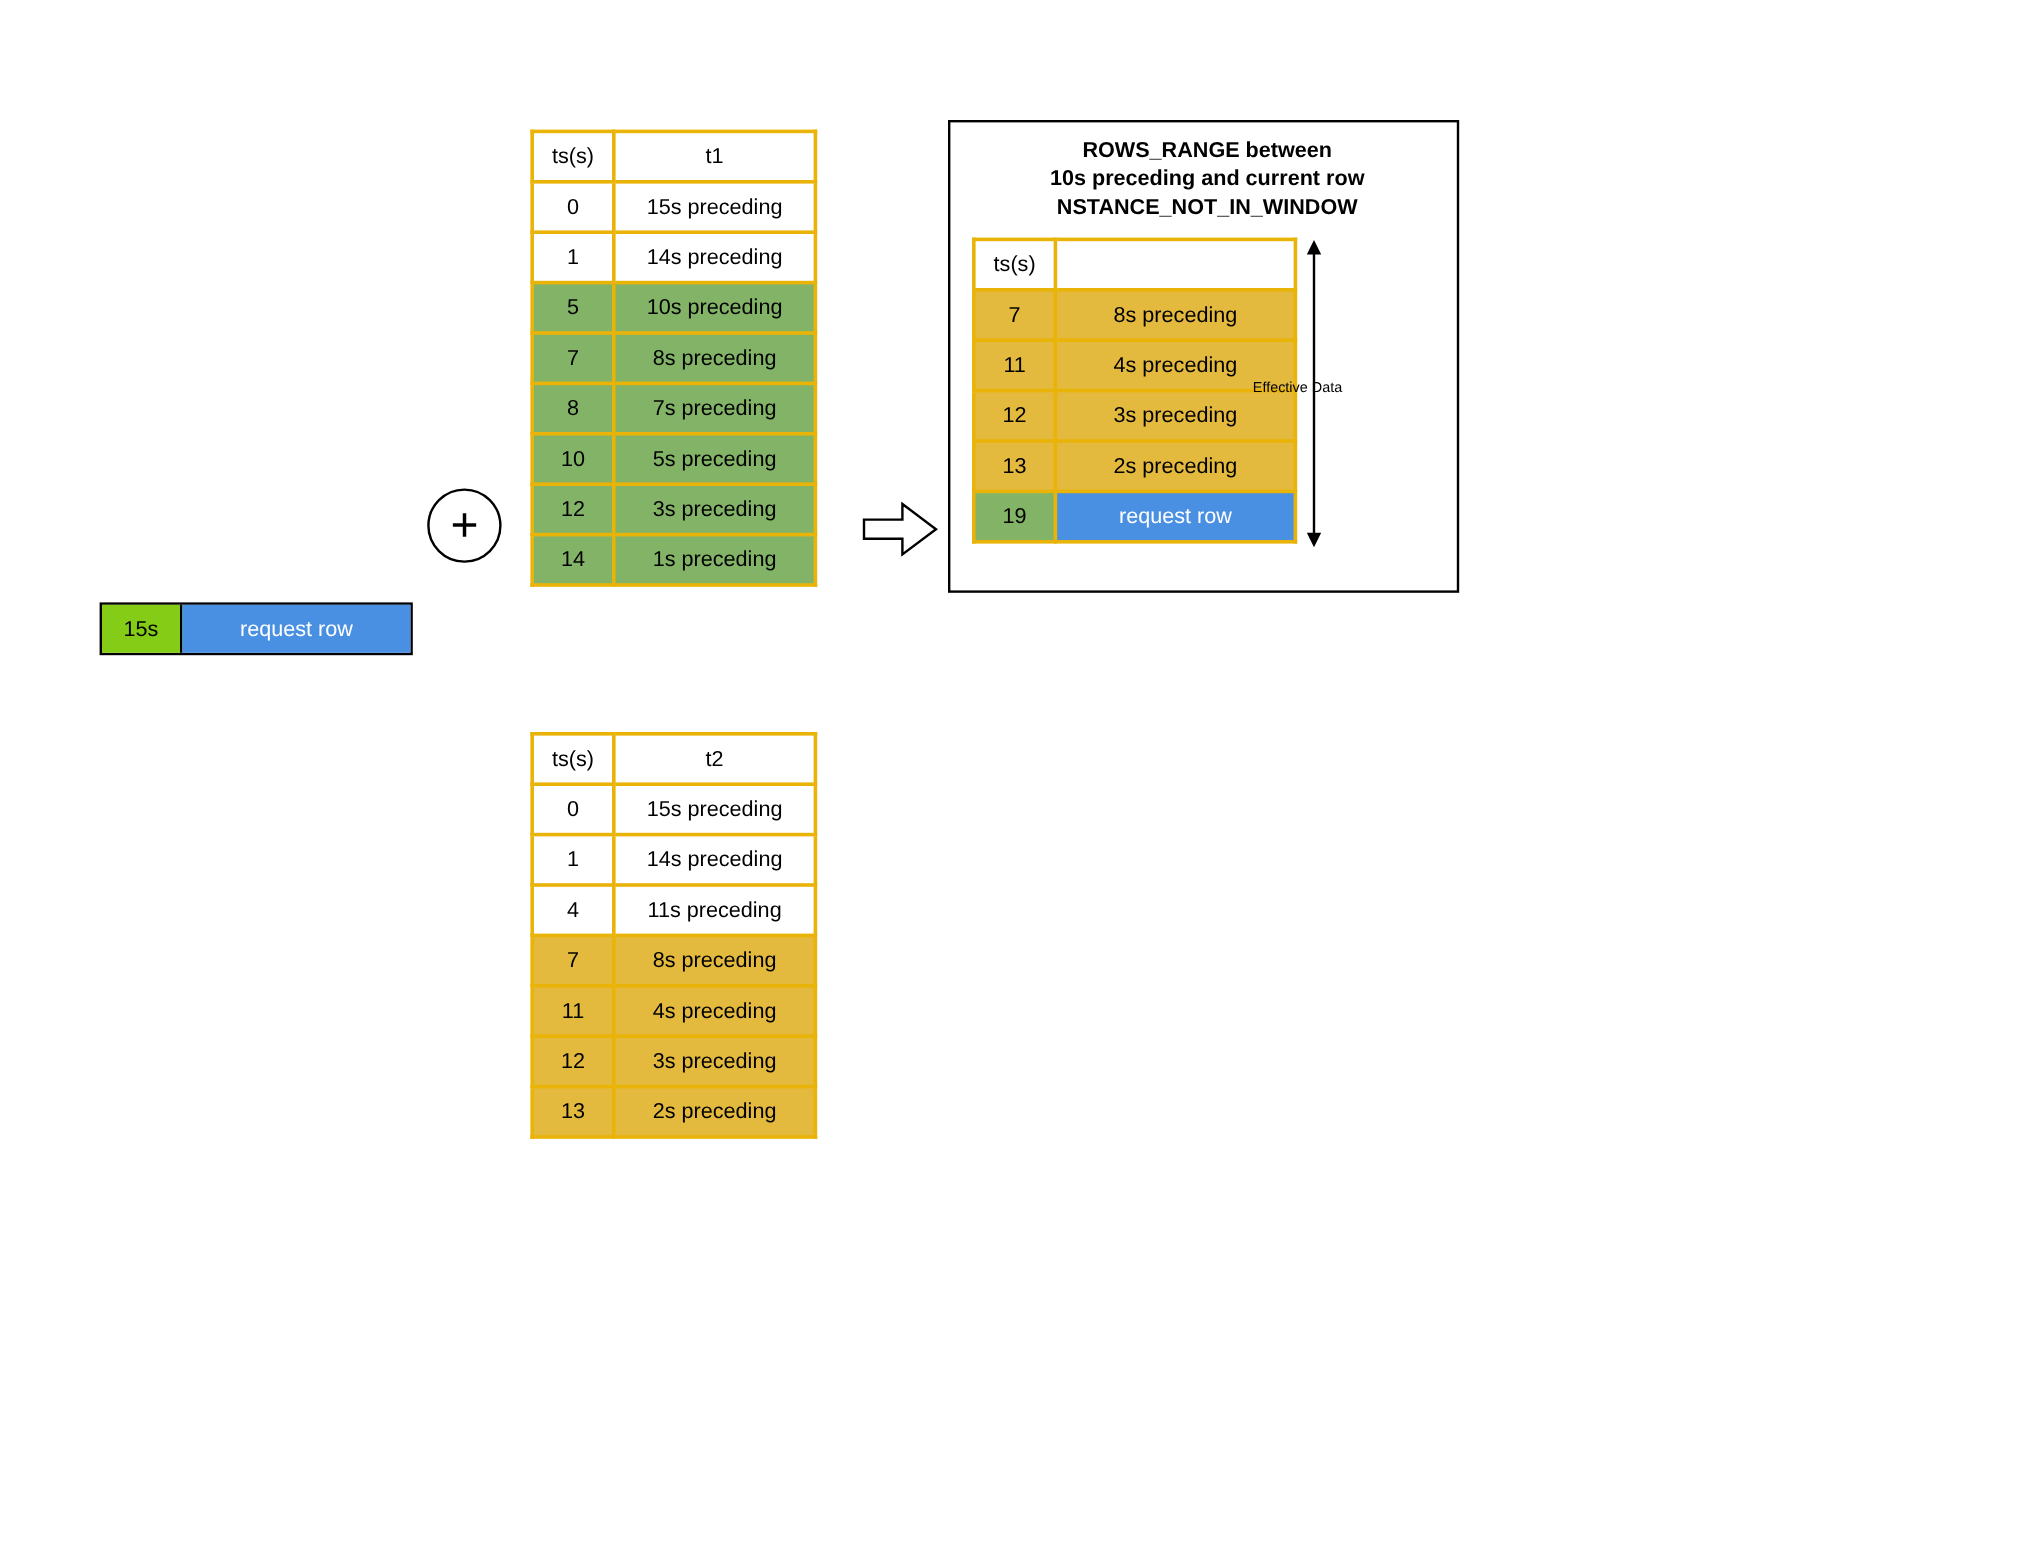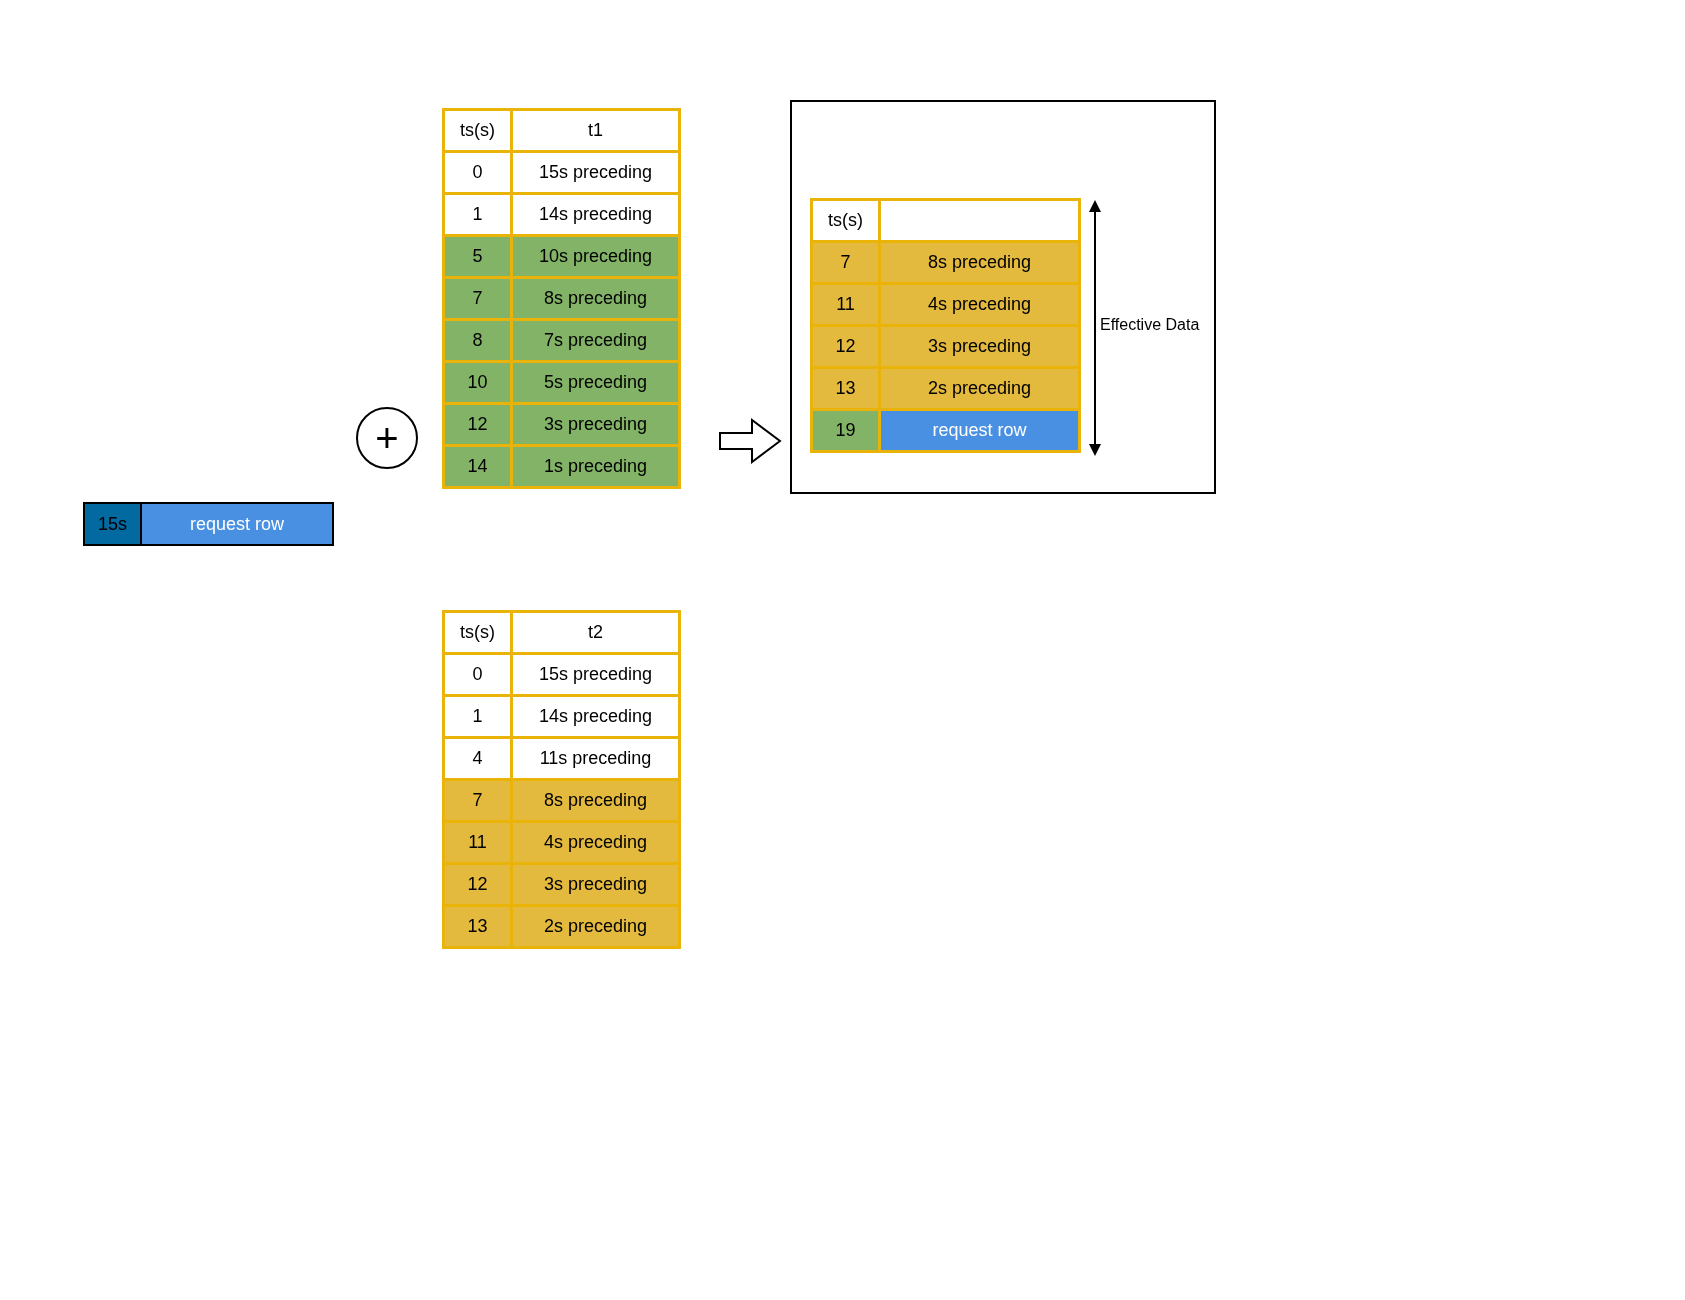--- a/index.html
+++ b/index.html
@@ -23,22 +23,22 @@
 
   
   .request-row {
     left: 83px;
     top: 502px;
     height: 44px;
     display: flex;
     border: 2px solid #000;
   }
   .request-row .ts {
-    width: 57px;
-    background: #0369a1;
+    width: 67px;
+    background: #84cc16;
     display: flex;
     align-items: center;
     justify-content: center;
     border-right: 2px solid #000;
   }
   .request-row .label {
     width: 190px;
     background: #4a90e2;
     color: #fff;
     display: flex;
@@ -118,23 +118,23 @@
   }
 
   
   .eff-arrow {
     left: 1088px;
     top: 200px;
     width: 8px;
     height: 256px;
   }
   .eff-label {
-    left: 1100px;
+    left: 1044px;
     top: 316px;
-    font-size: 16px;
+    font-size: 12px;
   }
 
   
   .big-arrow {
     left: 718px;
     top: 418px;
   }
 
   table.out .col-ts { width: 68px; }
 </style>
@@ -238,20 +238,23 @@
     </table>
   </div>
 
   <div class="abs big-arrow">
     <svg width="64" height="46" viewBox="0 0 64 46">
       <path d="M2 15 H34 V2 L62 23 L34 44 V31 H2 Z" fill="#fff" stroke="#000" stroke-width="2"></path>
     </svg>
   </div>
 
   <div class="abs out-box"></div>
+  <div class="abs out-title">ROWS_RANGE between
+10s preceding and current row
+NSTANCE_NOT_IN_WINDOW</div>
 
   <div class="abs out-tbl-wrap">
     <table class="tbl out">
       <tbody>
           <tr>
         <th class="col-ts">ts(s)</th>
         <th class="col-val-out"></th>
       </tr>
       </tbody>
         <tbody id="out-body">

